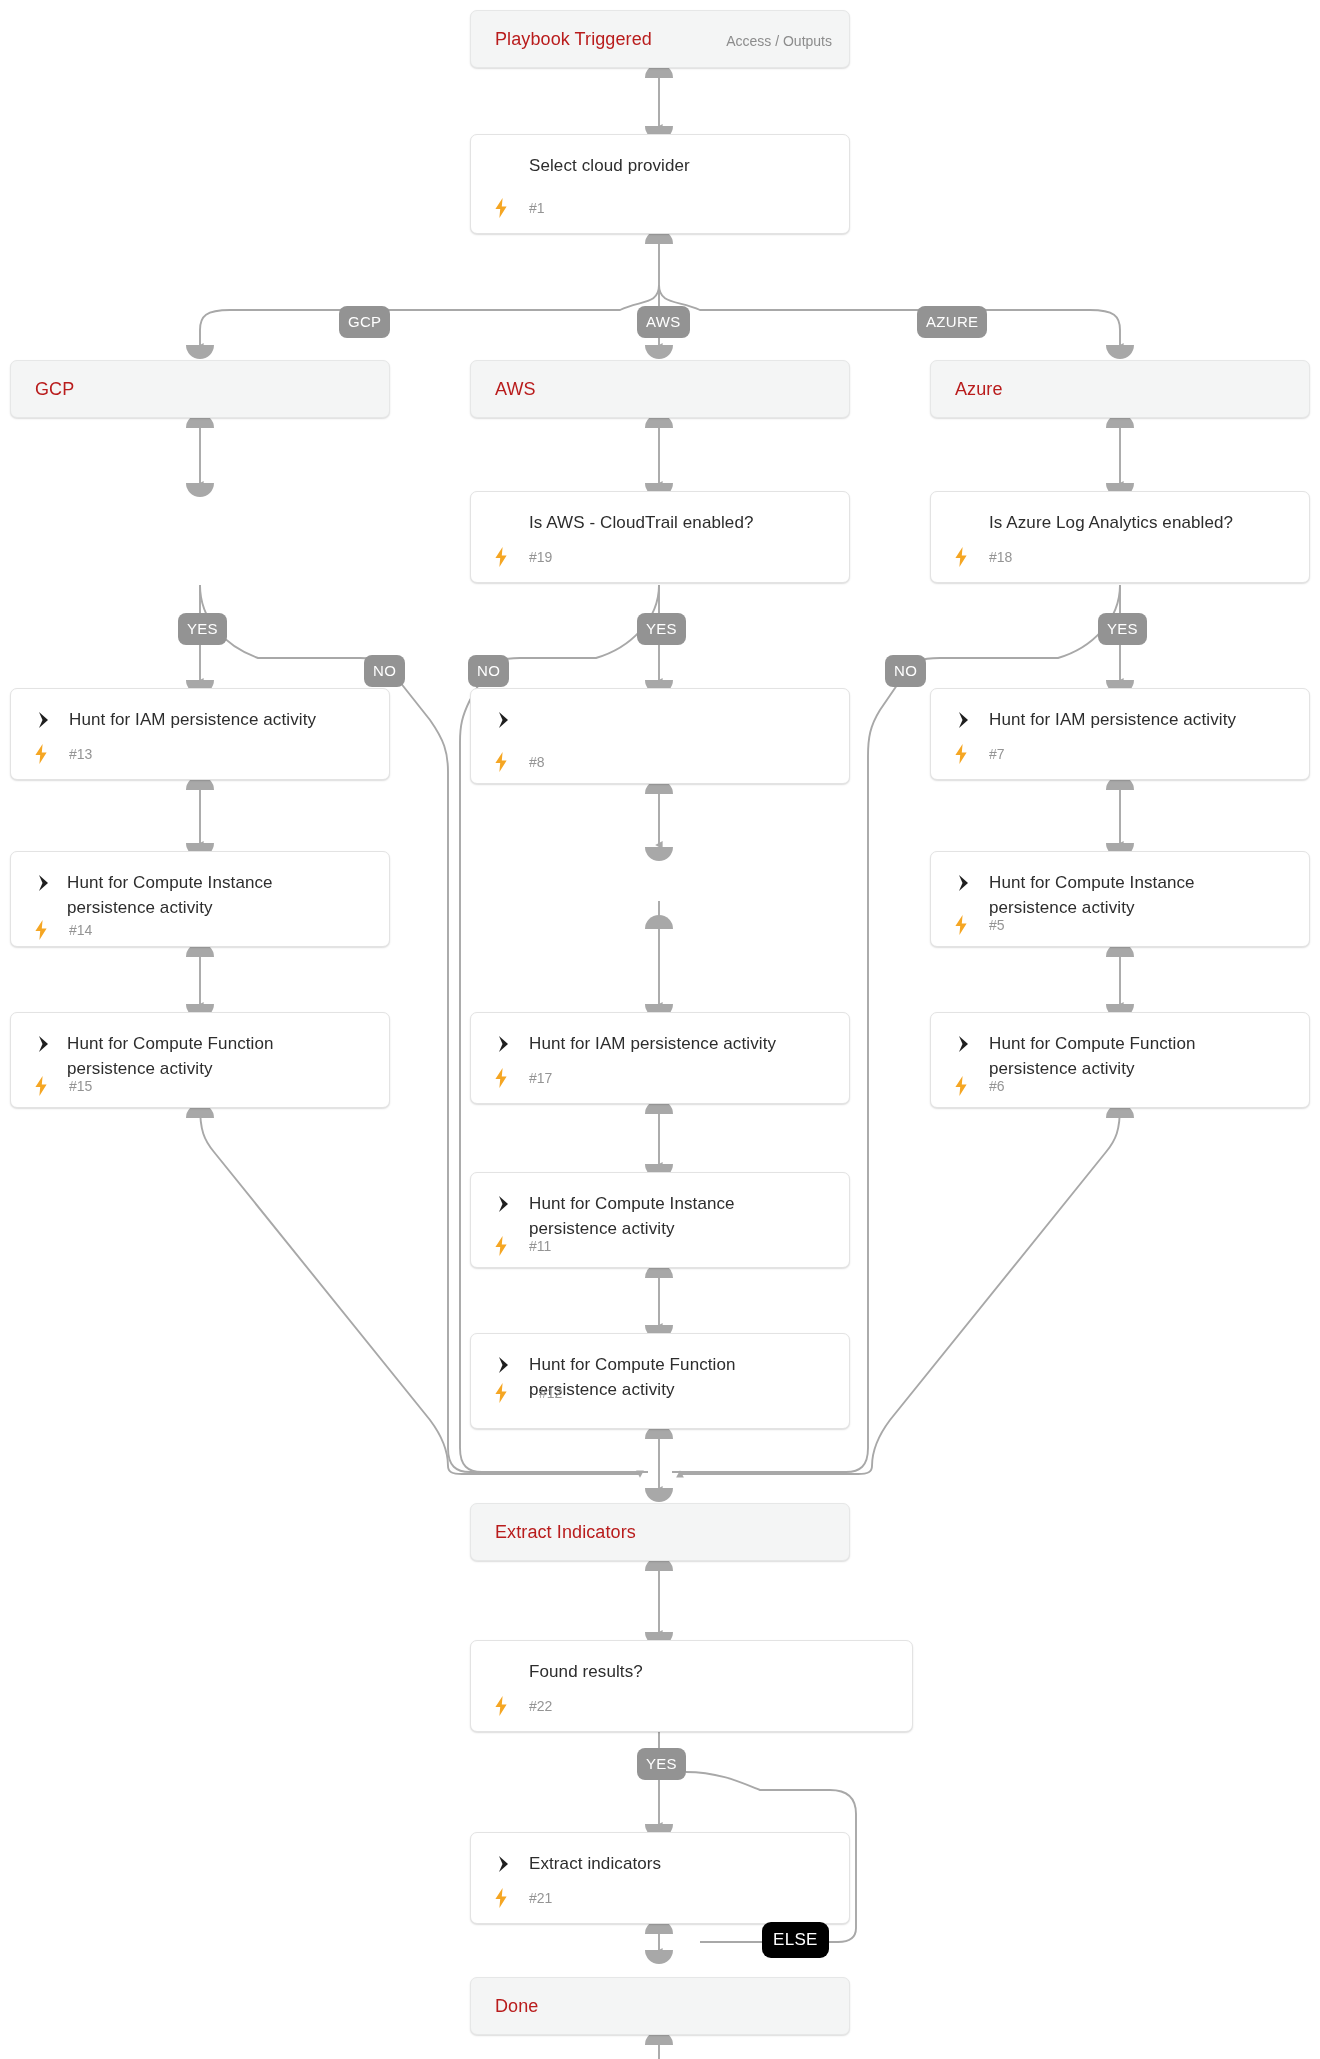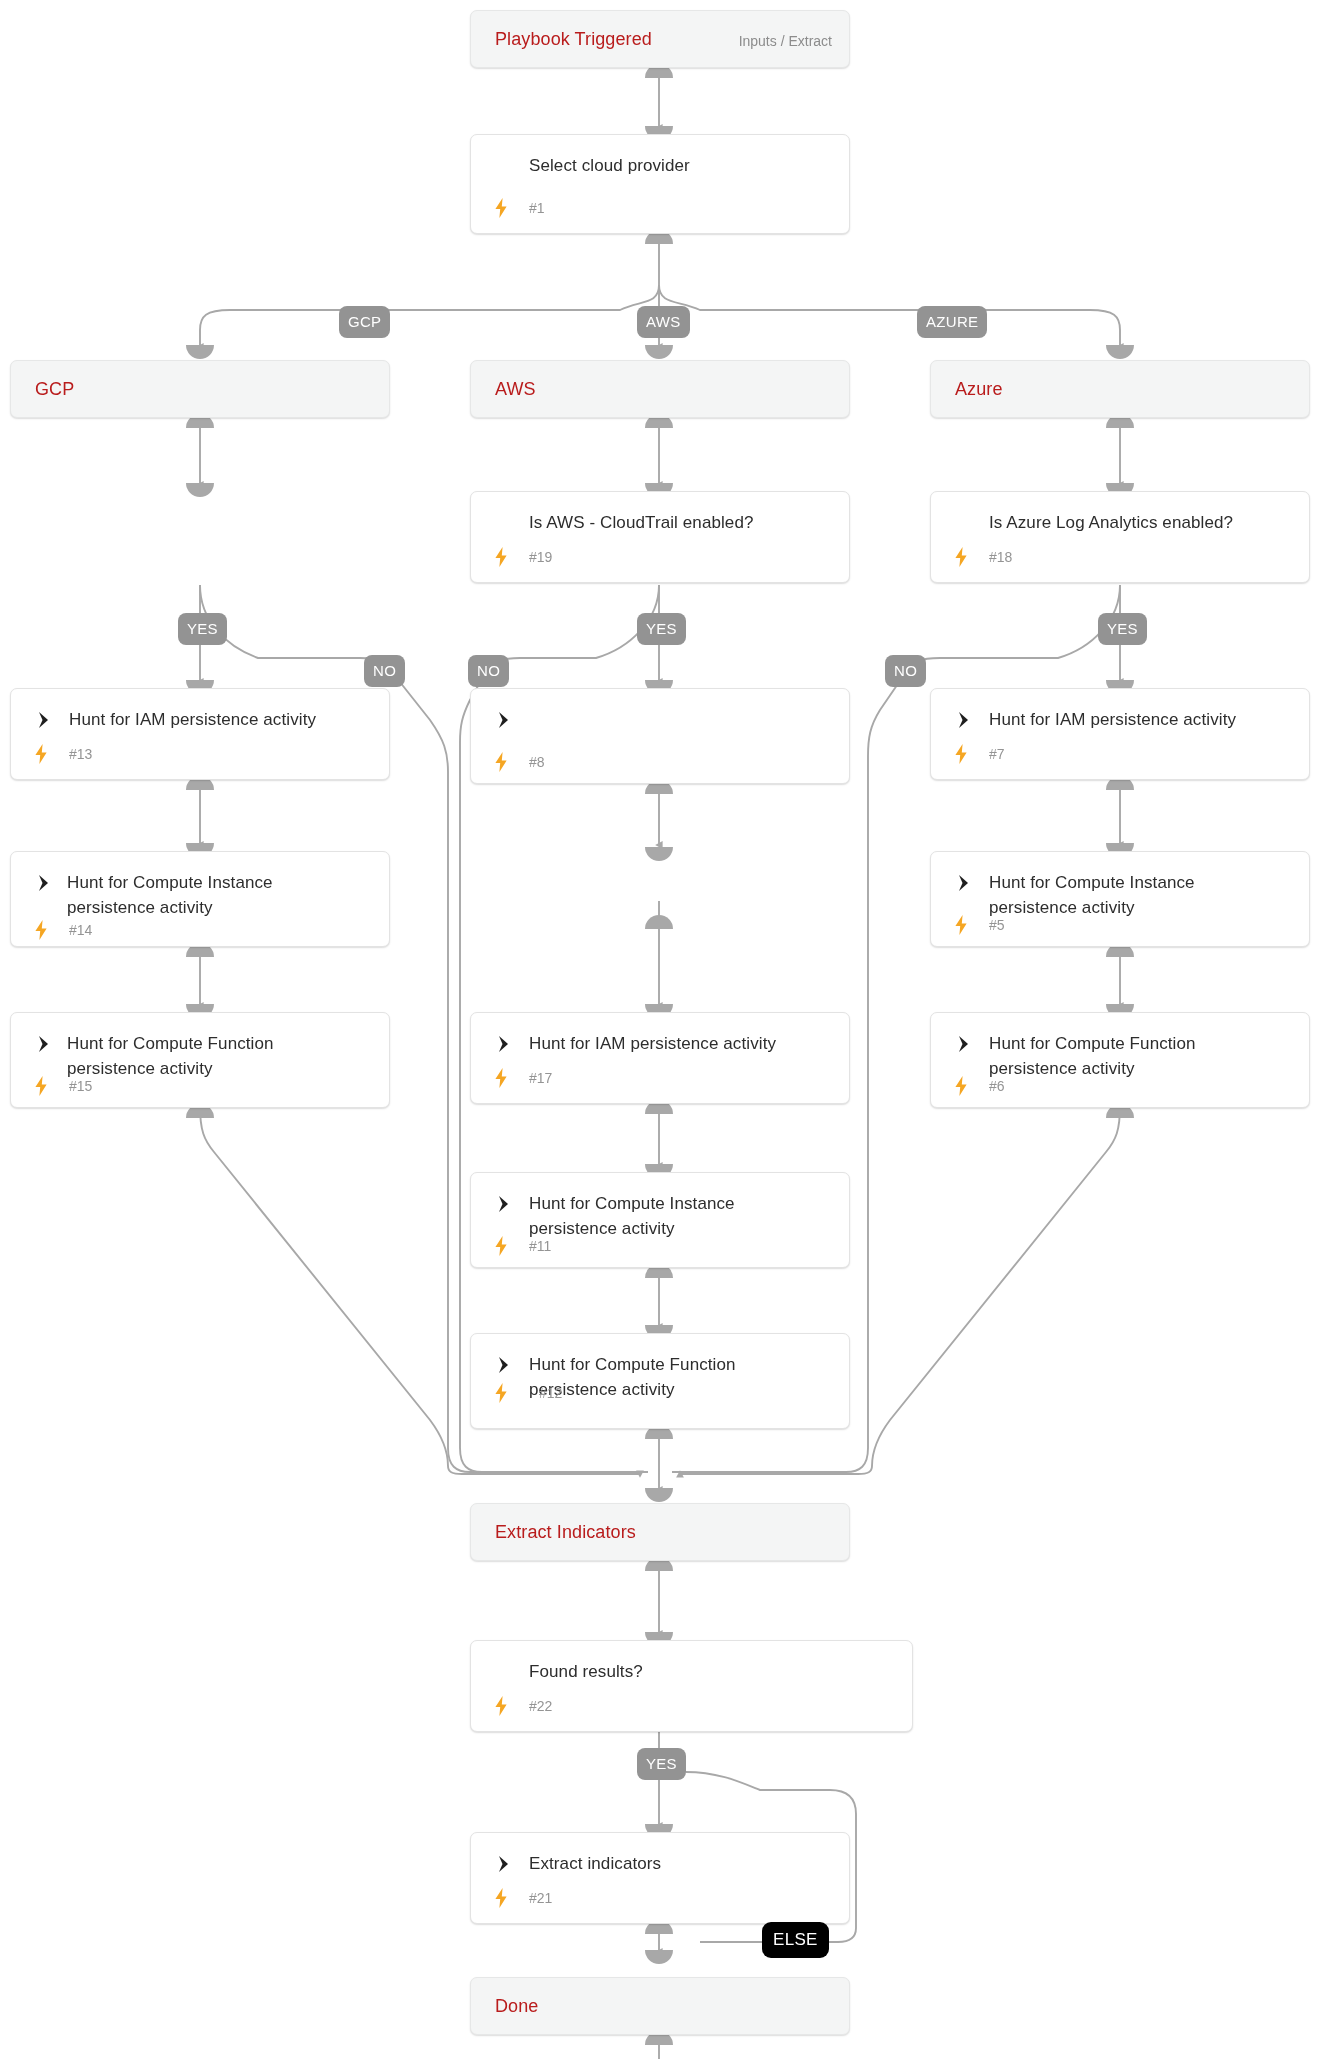--- a/index.html
+++ b/index.html
@@ -208,21 +208,21 @@
                L856,1928 C856,1938 850,1942 838,1942 L700,1942"></path>
 
       <path d="M659,1882 L659,1952" marker-end="url(#arrow)"></path>
 
       <path d="M659,2035 L659,2059"></path>
     </g>
   </svg>
 
   <div class="node section title-only" style="left:470px;top:10px;width:380px;height:58px;">
     <span class="node-title">Playbook Triggered</span>
-    <span class="io-label">Inputs / Extract</span>
+    <span class="io-label">Access / Outputs</span>
   </div>
   <div class="handle bot" style="left:645px;top:64px;"></div>
 
   <div class="handle top" style="left:645px;top:126px;"></div>
   <div class="node" style="left:470px;top:134px;width:380px;height:100px;">
     <span class="node-icon"><i class="diamond"></i></span>
     <span class="node-title">Select cloud provider</span>
     <span class="node-foot">
       <svg class="bolt" viewBox="0 0 16 20">
           <path d="M9.6,0 L2.4,11 L7.2,11 L6.4,20 L13.6,8.6 L8.8,8.6 Z" fill="#f5a623"></path>

